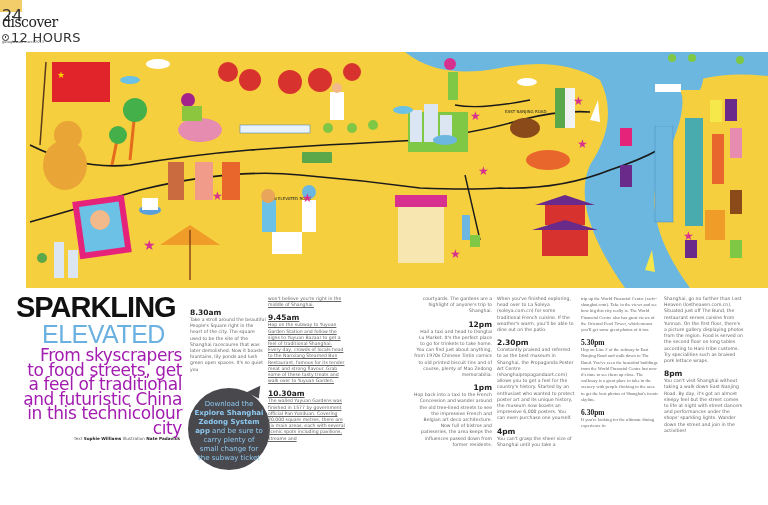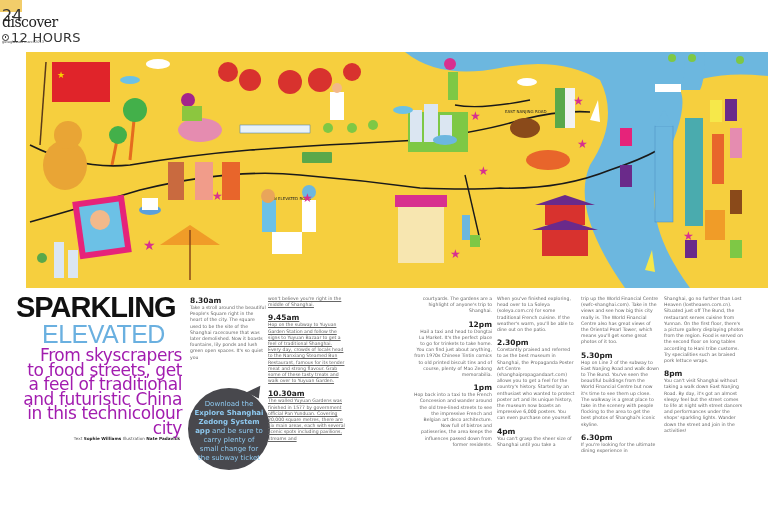--- a/index.html
+++ b/index.html
@@ -16,21 +16,21 @@
   .title1{position:absolute;left:16px;top:293px;font-family:"Liberation Sans",sans-serif;font-weight:bold;font-size:29px;color:#111;letter-spacing:-1px;line-height:29px;}
   .title2{position:absolute;left:42px;top:322px;font-family:"Liberation Sans",sans-serif;font-size:25px;color:#6ab0e0;letter-spacing:-0.5px;line-height:25px;}
   .standfirst{position:absolute;left:20px;top:348px;width:162px;text-align:right;font-family:"DejaVu Sans",sans-serif;font-size:17px;line-height:14.5px;color:#a21caf;letter-spacing:-0.4px;}
   .credits{position:absolute;left:72px;top:436px;width:108px;text-align:right;font-size:4.2px;color:#555;}
   .credits b{color:#222;}
   .bubble{position:absolute;left:188px;top:388px;width:82px;height:82px;border-radius:50%;background:#48484d;color:#8ec9f0;font-size:7px;line-height:9px;text-align:center;padding:12px 6px 0;}
   .bubble::before{content:"";position:absolute;right:8px;top:-4px;border-left:10px solid transparent;border-right:4px solid transparent;border-bottom:12px solid #48484d;transform:rotate(25deg);}
   .bubble b{color:#8ec9f0;}
   .col{position:absolute;top:296px;width:78px;font-size:4.6px;line-height:6.2px;color:#666;}
   .col h4{font-size:7.5px;line-height:9px;color:#222;font-weight:bold;margin-top:5px;}
-  .col h4.first{margin-top:0;}
+  .col h4.first{margin-top:12px;}
 </style>
 </head>
 <body>
 
 <div class="page-tab"></div>
 <div class="page-num">24</div>
 <div class="section-name">discover</div>
 <div class="section-sub">
   <span class="clock"></span>
   <span>12 HOURS</span>
@@ -204,21 +204,21 @@
 </div>
 
 <div class="col" style="left:497px;">
   <p>When you've finished exploring, head over to La Soleya (soleya.com.cn) for some traditional French cuisine. If the weather's warm, you'll be able to dine out on the patio.</p>
   <h4>2.30pm</h4>
   <p>Constantly praised and referred to as the best museum in Shanghai, the Propaganda Poster Art Centre (shanghaipropagandaart.com) allows you to get a feel for the country's history. Started by an enthusiast who wanted to protect poster art and its unique history, the museum now boasts an impressive 6,000 posters. You can even purchase one yourself.</p>
   <h4>4pm</h4>
   <p>You can't grasp the sheer size of Shanghai until you take a</p>
 </div>
 
-<div class="col" style="left:581px;">
+<div class="col" style="left:581px;font-family:Liberation Serif, serif;">
   <p>trip up the World Financial Centre (swfc-shanghai.com). Take in the views and see how big this city really is. The World Financial Centre also has great views of the Oriental Pearl Tower, which means you'll get some great photos of it too.</p>
   <h4>5.30pm</h4>
   <p>Hop on Line 2 of the subway to East Nanjing Road and walk down to The Bund. You've seen the beautiful buildings from the World Financial Centre but now it's time to see them up close. The walkway is a great place to take in the scenery with people flocking to the area to get the best photos of Shanghai's iconic skyline.</p>
   <h4>6.30pm</h4>
   <p>If you're looking for the ultimate dining experience in</p>
 </div>
 
 <div class="col" style="left:664px;width:80px;">
   <p>Shanghai, go no further than Lost Heaven (lostheaven.com.cn). Situated just off The Bund, the restaurant serves cuisine from Yunnan. On the first floor, there's a picture gallery displaying photos from the region. Food is served on the second floor on long tables according to Hani tribe customs. Try specialities such as braised pork lettuce wraps.</p>
   <h4>8pm</h4>

